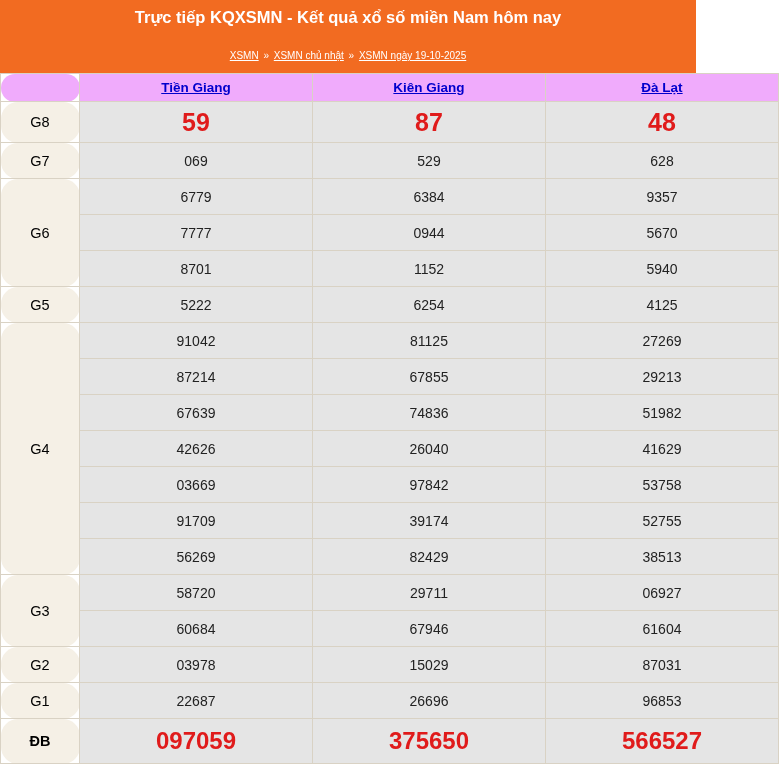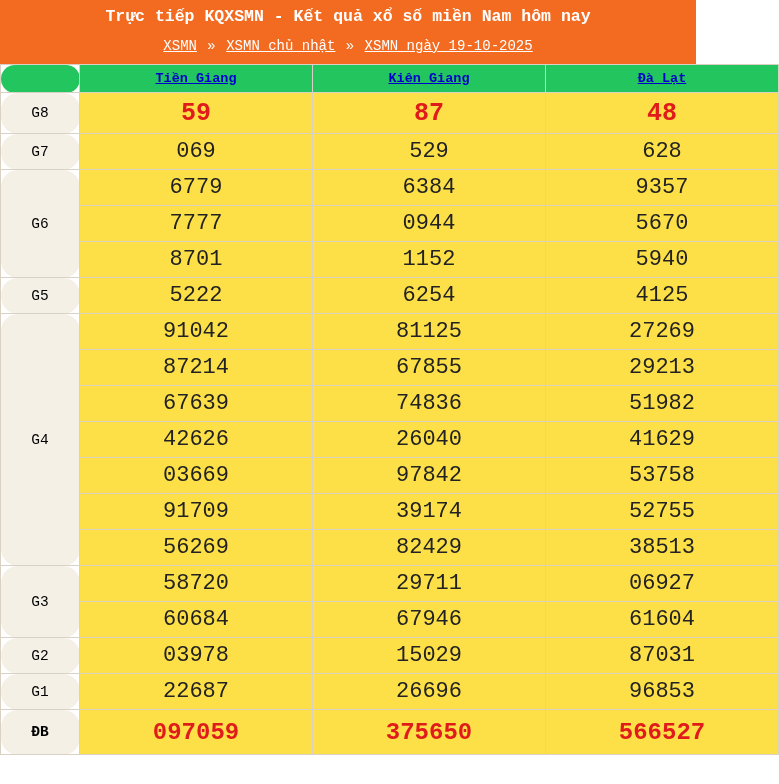--- a/index.html
+++ b/index.html
@@ -8,37 +8,36 @@
   }
   body {
     width: 779px;
     background: #ffffff;
     font-family: "Liberation Sans", sans-serif;
     color: #000;
   }
   .page {
     width: 696px;
     box-sizing: border-box;
-    font-family: Liberation Mono, monospace;
   }
   
   .header {
     background: #f26b21;
     padding: 6px 0 8px 0;
     text-align: center;
   }
   .header-title {
     color: #ffffff;
     font-size: 16.5px;
     font-weight: bold;
     line-height: 22px;
   }
   .breadcrumb {
-    margin-top: 9px;
-    font-size: 14px;
+    margin-top: 18px;
+    font-size: 10px;
     color: #ffffff;
     line-height: 19px;
   }
   .breadcrumb a {
     color: #ffffff;
     text-decoration: underline;
   }
   .breadcrumb .sep {
     color: #ffffff;
     padding: 0 2px;
@@ -56,52 +55,52 @@
   }
   .prize-col {
     width: 76px;
     background: #f5f0e6;
     font-size: 14.5px;
     color: #000;
     font-weight: normal;
     border-radius: 17px;
   }
   .prov-head {
-    background: #22c55e;
+    background: #f0abfc;
     height: 25px;
     font-size: 13.5px;
     font-weight: bold;
   }
   .prov-head a {
     color: #0000cc;
     text-decoration: underline;
   }
   .num {
-    font-size: 22px;
+    font-size: 14px;
     color: #222;
     height: 33px;
     background: #ffffff;
   }
   .num.g8 {
     color: #e01b1b;
     font-weight: bold;
     font-size: 25px;
     height: 38px;
   }
   .num.db {
     color: #e01b1b;
     font-weight: bold;
     font-size: 24px;
     height: 42px;
   }
   .prize-col.db-label {
     font-weight: bold;
   }
   .rowcell {
-    background: #fde047;
+    background: #e5e5e5;
   }
 </style>
 </head>
 <body>
 
 <div class="page">
 
   <div class="header">
     <div class="header-title">Trực tiếp KQXSMN - Kết quả xổ số miền Nam hôm nay</div>
     <div class="breadcrumb">

